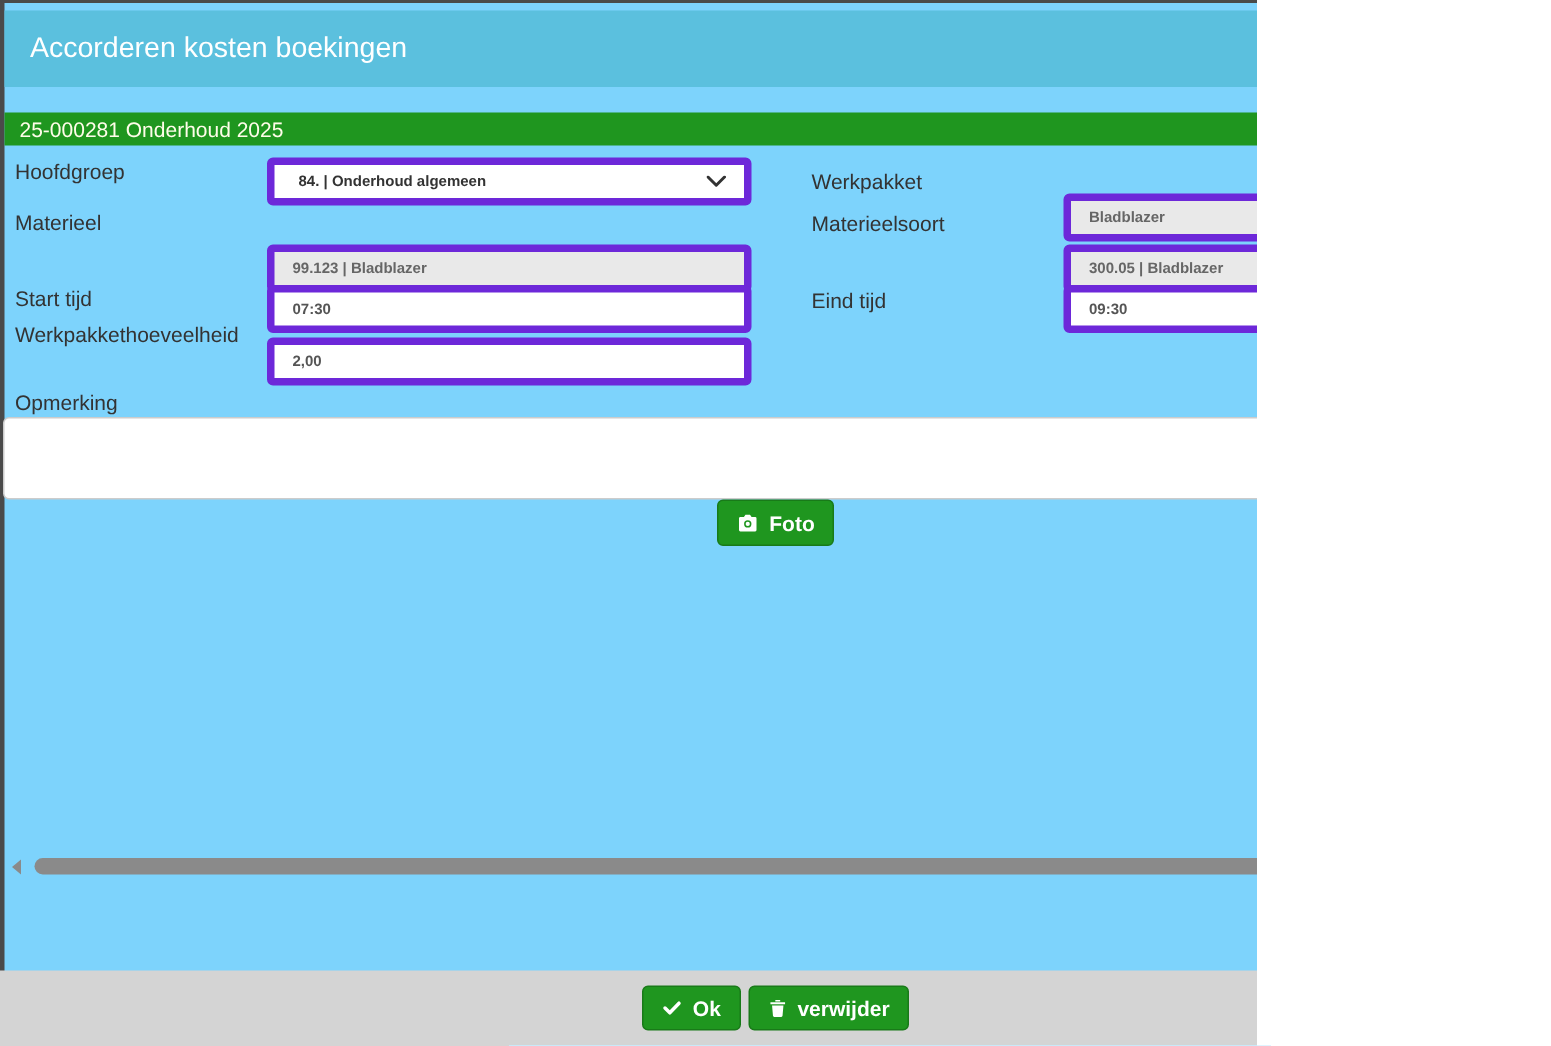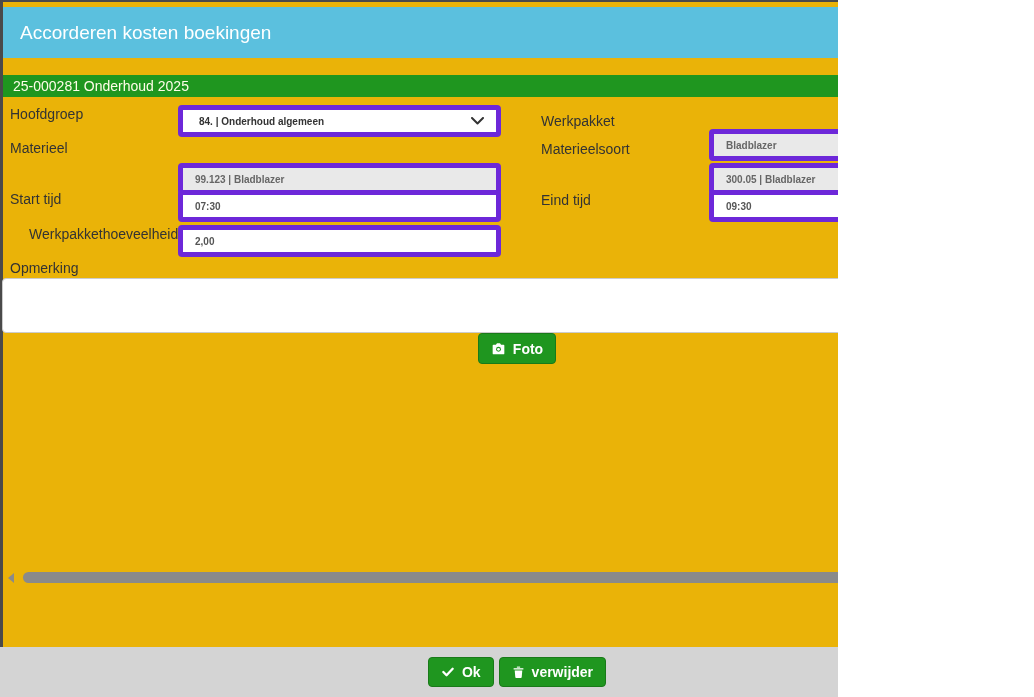--- a/index.html
+++ b/index.html
@@ -1,16 +1,16 @@
 <!DOCTYPE html>
 <html><head>
 <meta charset="utf-8">
 <style>
   html,body{margin:0;padding:0;background:#fff;}
-  #app{position:relative;width:838px;height:697px;background:#eab308;overflow:hidden;
+  #app{position:relative;width:838px;height:697px;background:#7dd3fc;overflow:hidden;
        font-family:"Liberation Sans",sans-serif;}
 
   
   #top-border{position:absolute;left:0;top:0;width:1034px;height:2px;background:#4a4a4a;}
   #left-border{position:absolute;left:0;top:0;width:3px;height:697px;background:#4a4a4a;}
   #clipped-top-text{position:absolute;left:247px;top:-10px;font-size:12px;font-weight:bold;color:#222;}
 
   
   #modal-header{position:absolute;left:3px;top:7px;width:1027px;height:51px;background:#5bc0de;
                 display:flex;align-items:center;padding-left:17px;box-sizing:border-box;}
@@ -23,21 +23,21 @@
   #booking-chevron{margin-left:auto;display:flex;align-items:center;}
 
   
   .flabel{position:absolute;font-size:14px;color:#333;}
   #lbl-hoofdgroep{left:10px;top:106px;}
   #lbl-werkpakket{left:541px;top:113px;}
   #lbl-materieel{left:10px;top:140px;}
   #lbl-materieelsoort{left:541px;top:141px;}
   #lbl-start{left:10px;top:191px;}
   #lbl-eind{left:541px;top:192px;}
-  #lbl-hoeveelheid{left:10px;top:226px;margin-left:19px;}
+  #lbl-hoeveelheid{left:10px;top:215px;}
   #lbl-opmerking{left:10px;top:260px;}
 
   
   .ctrl{position:absolute;height:32px;box-sizing:border-box;border:5px solid #6d28d9;border-radius:4px;
         font-size:10px;font-family:"Liberation Sans",sans-serif;color:#555;padding:0 12px;background:#fff;font-weight:bold;}
   .ctrl.ro{background:#e9e9e9;color:#666;margin-top:24px;}
   #sel-hoofdgroep{left:178px;top:105px;width:323px;display:flex;align-items:center;color:#333;
                   cursor:pointer;justify-content:space-between;padding:0 12px 0 16px;}
   #inp-werkpakket{left:709px;top:105px;width:324px;}
   #inp-materieel{left:178px;top:139px;width:323px;}

